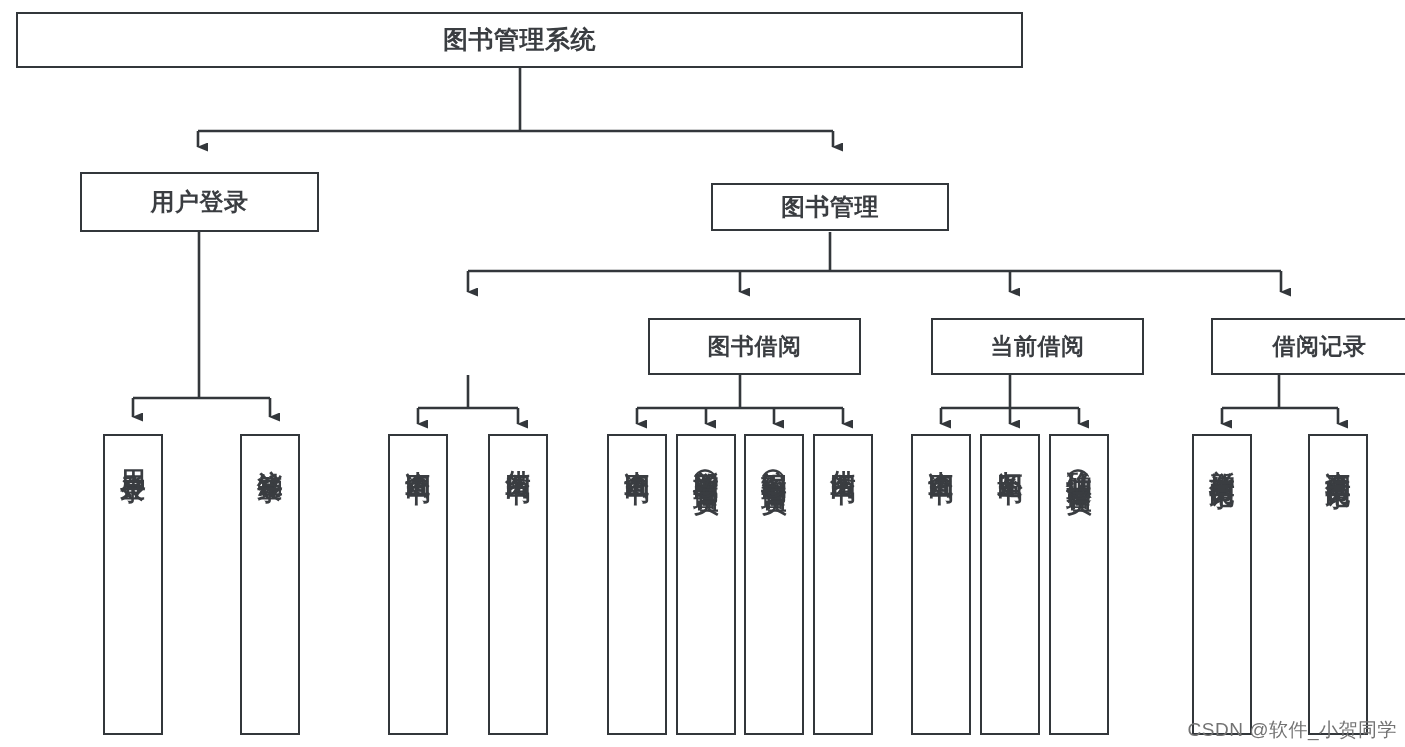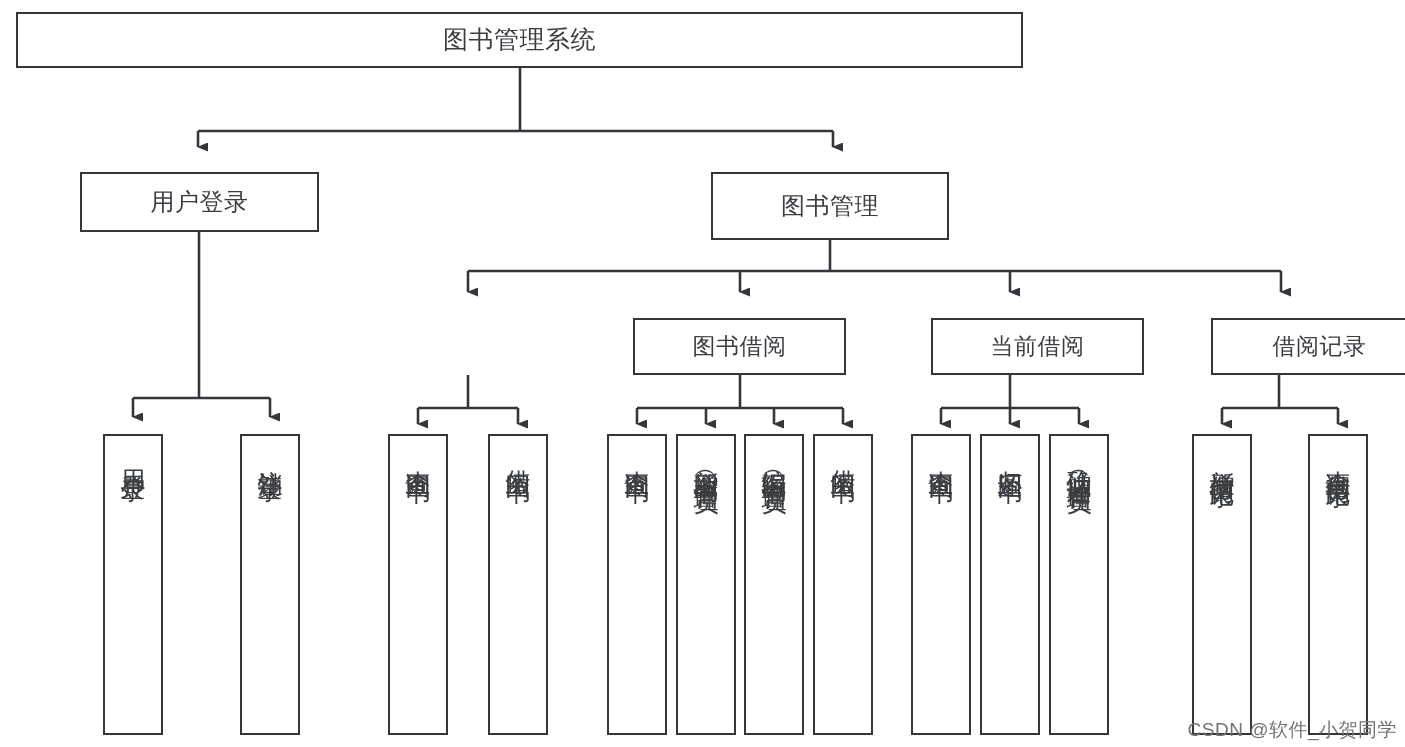--- a/index.html
+++ b/index.html
@@ -35,20 +35,21 @@
     align-items: center;
     justify-content: center;
     color: #3a3d41;
   }
   .node-label {
     display: block;
     text-align: center;
     line-height: 1.18;
     letter-spacing: 0.5px;
     white-space: nowrap;
+    font-weight: bold;
   }
   .node.root .node-label {
     font-size: 25px;
   }
   .node.level2 .node-label {
     font-size: 24px;
   }
   .node.level3 .node-label {
     font-size: 23px;
   }
@@ -134,26 +135,26 @@
   </svg>
 
   <div class="node root" style="left:16px; top:12px; width:1007px; height:56px;">
     <span class="node-label">图书管理系统</span>
   </div>
 
   <div class="node level2" style="left:80px; top:172px; width:239px; height:60px;">
     <span class="node-label">用户登录</span>
   </div>
 
-  <div class="node level2" style="left:711px; top:172px; width:238px; height:68px;">
+  <div class="node level2" style="left:711px; top:183px; width:238px; height:48px;">
     <span class="node-label">图书管理</span>
   </div>
 
 
-  <div class="node level3" style="left:633px; top:318px; width:213px; height:57px;">
+  <div class="node level3" style="left:648px; top:318px; width:213px; height:57px;">
     <span class="node-label">图书借阅</span>
   </div>
 
   <div class="node level3" style="left:903px; top:318px; width:213px; height:57px;margin-left:28px;">
     <span class="node-label">当前借阅</span>
   </div>
 
   <div class="node level3" style="left:1171px; top:318px; width:217px; height:57px;margin-left:40px;">
     <span class="node-label">借阅记录</span>
   </div>

